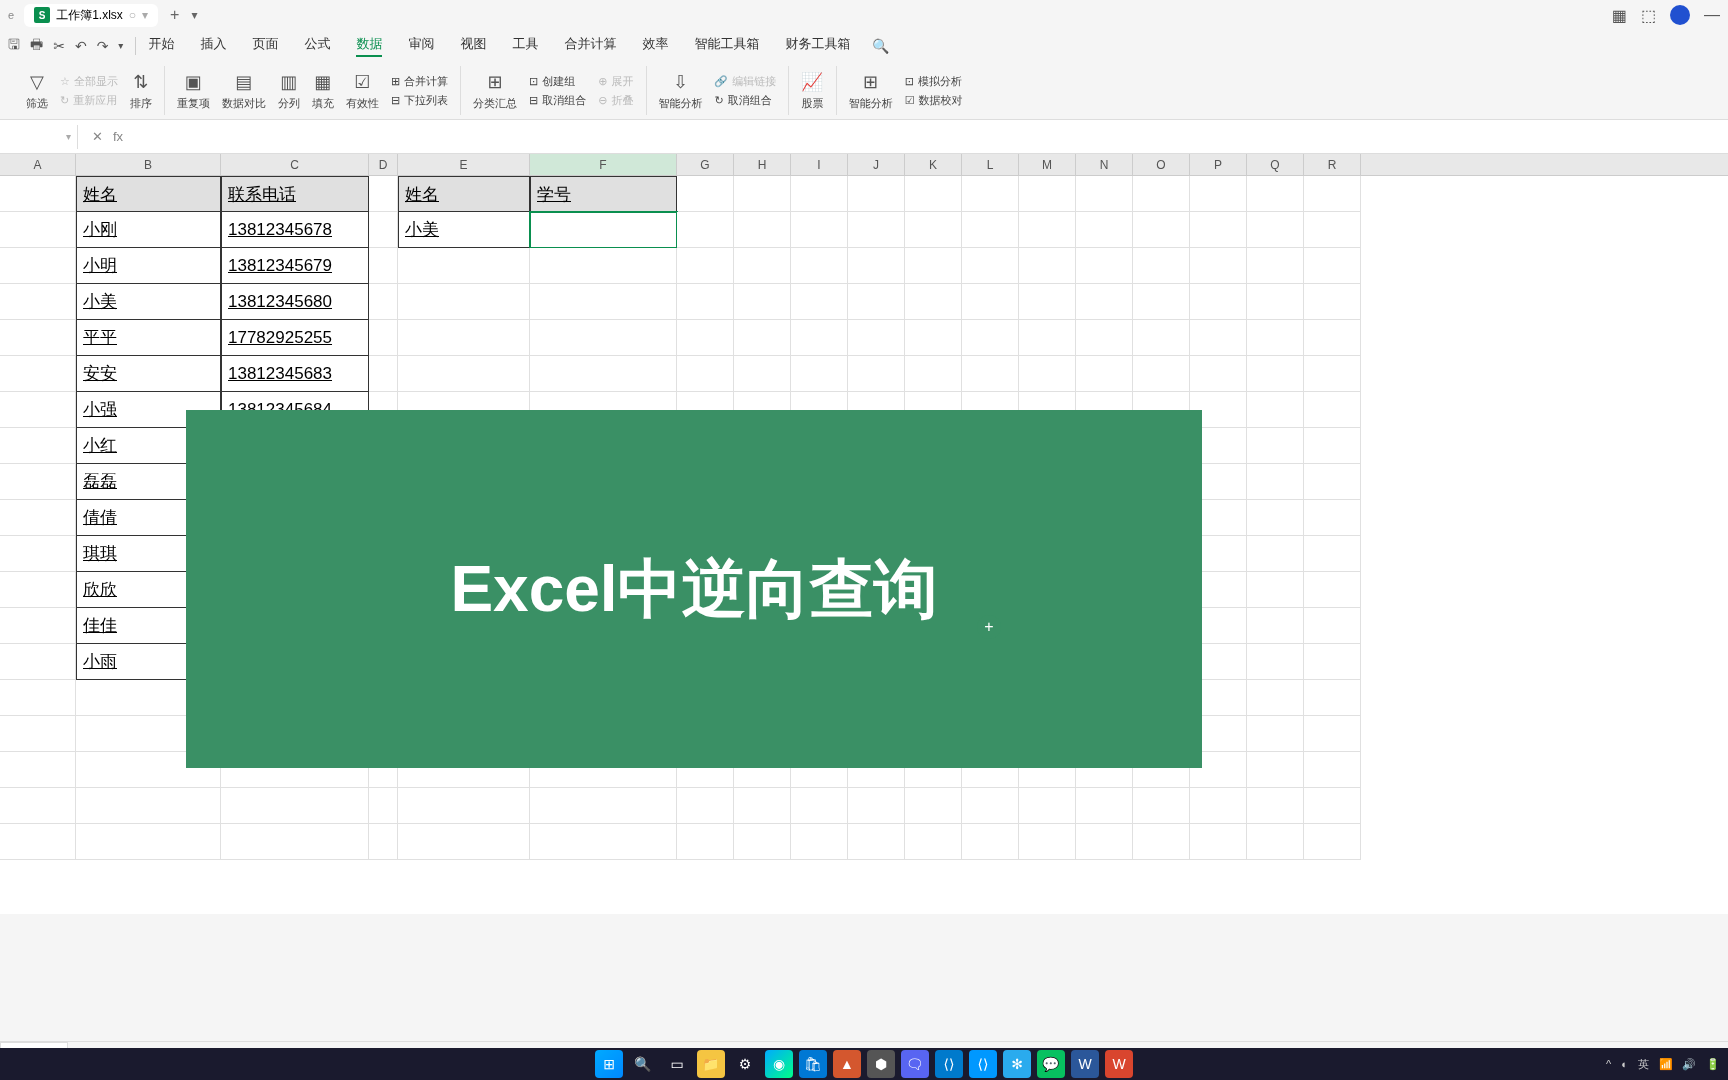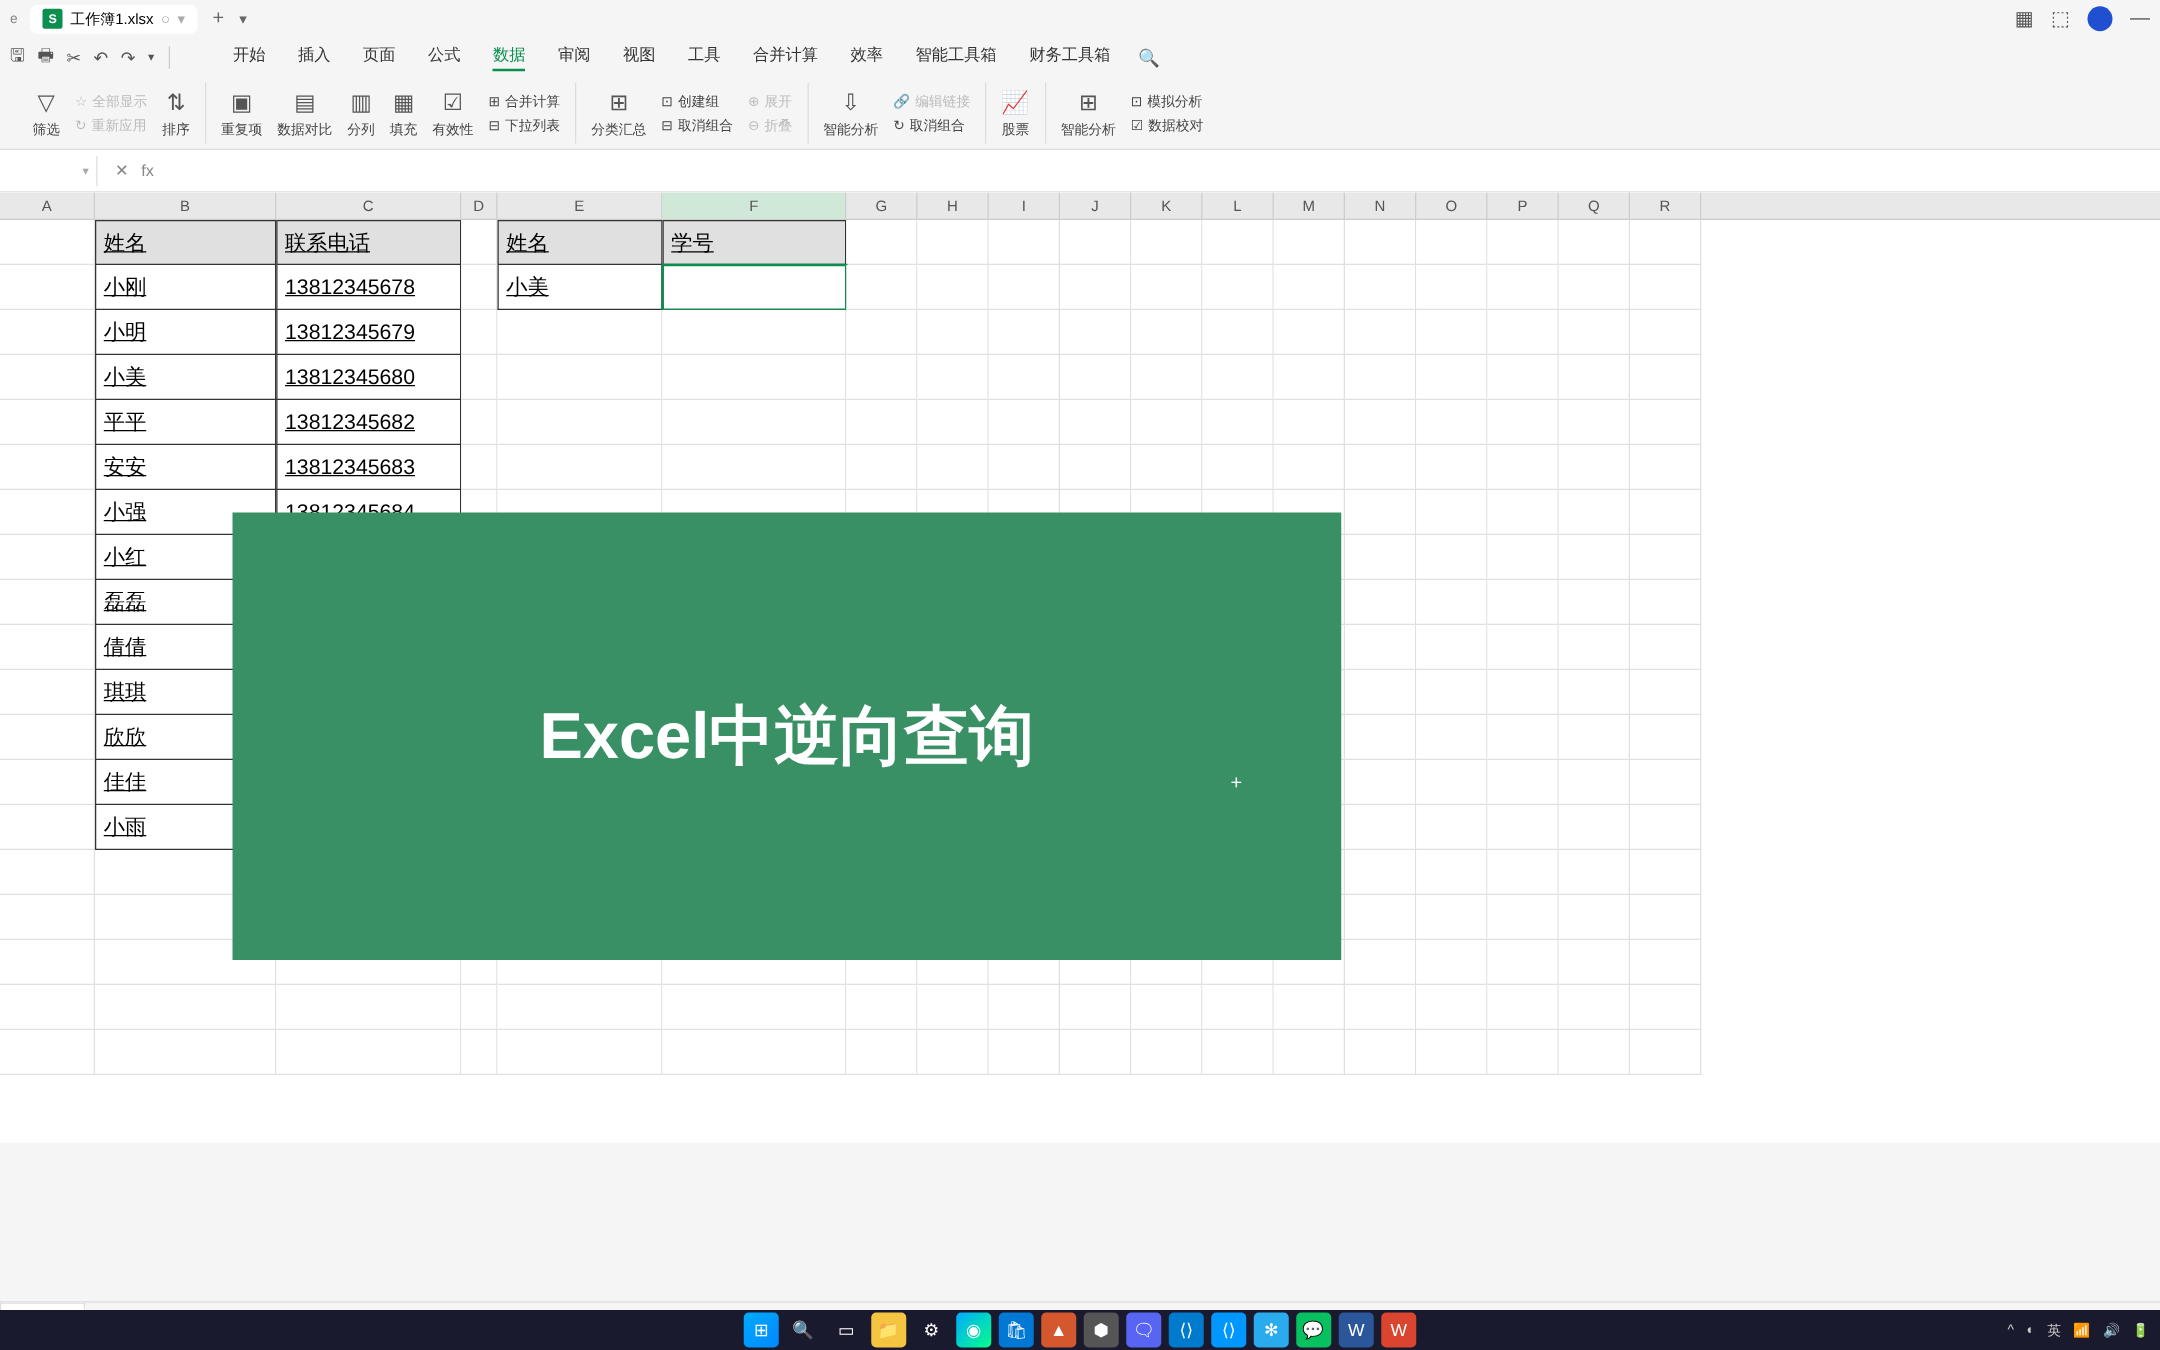--- a/index.html
+++ b/index.html
@@ -11,21 +11,21 @@
 .tab-file .s-icon { background: #0a8f4f; color: #fff; width: 16px; height: 16px; border-radius: 2px; display: flex; align-items: center; justify-content: center; font-size: 10px; font-weight: bold; }
 .title-right { margin-left: auto; display: flex; gap: 14px; align-items: center; color: #555; }
 .avatar { width: 20px; height: 20px; border-radius: 50%; background: #2050d0; }
 .plus-tab { margin-left: 12px; color: #666; font-size: 16px; }
 
 
 .menu-bar { height: 32px; display: flex; align-items: center; padding: 0 8px; gap: 2px; border-bottom: 1px solid transparent; }
 .menu-icons { display: flex; gap: 10px; color: #555; font-size: 14px; align-items: center; }
 .menu-icons span { cursor: pointer; }
 .menu-sep { width: 1px; height: 18px; background: #ccc; margin: 0 10px; }
-.menu-items { display: flex; gap: 26px; font-size: 13px; color: #333; margin-left: 38px; }
+.menu-items { display: flex; gap: 26px; font-size: 13px; color: #333; }
 .menu-items .active { color: #0a8f4f; border-bottom: 2px solid #0a8f4f; padding-bottom: 2px; font-weight: 500; }
 .menu-search { margin-left: 20px; color: #888; font-size: 14px; }
 
 
 .ribbon { height: 58px; background: #f5f5f5; display: flex; align-items: center; padding: 4px 14px; gap: 0; border-bottom: 1px solid #ddd; font-size: 11px; color: #444; }
 .ribbon-group { display: flex; flex-direction: row; gap: 12px; align-items: center; padding: 0 12px; border-right: 1px solid #ddd; height: 100%; }
 .ribbon-group:last-child { border-right: none; }
 .ribbon-btn { display: flex; flex-direction: column; align-items: center; justify-content: center; gap: 3px; cursor: pointer; }
 .ribbon-btn .ico { font-size: 18px; color: #555; height: 22px; display: flex; align-items: center; }
 .ribbon-stack { display: flex; flex-direction: column; gap: 4px; font-size: 11px; }
@@ -54,21 +54,21 @@
 
 .cA { width: 76px; }
 .cB { width: 145px; }
 .cC { width: 148px; }
 .cD { width: 29px; }
 .cE { width: 132px; }
 .cF { width: 147px; }
 .cRest { width: 57px; }
 
 
-.overlay { position: absolute; left: 186px; top: 256px; width: 887px; height: 358px; background: #3a9065; color: #fff; display: flex; align-items: center; justify-content: center; font-size: 52px; font-weight: 700; text-align: center; line-height: 1.5; }
+.overlay { position: absolute; left: 186px; top: 256px; width: 1016px; height: 358px; background: #3a9065; color: #fff; display: flex; align-items: center; justify-content: center; font-size: 64px; font-weight: 700; text-align: center; line-height: 1.5; }
 .plus-badge { position: absolute; left: 977px; top: 461px; width: 24px; height: 24px; background: #3a9065; border-radius: 50%; color: #fff; display: flex; align-items: center; justify-content: center; font-size: 16px; }
 
 
 .sheet-bar { position: absolute; bottom: 15px; left: 0; right: 0; height: 24px; background: #f5f5f5; display: flex; align-items: center; border-top: 1px solid #ddd; font-size: 12px; }
 .sheet-tab { padding: 3px 14px; background: #fff; border: 1px solid #ddd; border-bottom: 2px solid #0a8f4f; }
 .sheet-add { padding: 3px 10px; color: #888; }
 .sheet-scroll { margin-left: auto; margin-right: 14px; width: 550px; height: 12px; background: #e8e8e8; border-radius: 6px; position: relative; }
 .sheet-scroll-thumb { position: absolute; left: 20px; width: 520px; height: 12px; background: #ccc; border-radius: 6px; }
 
 
@@ -357,21 +357,21 @@
         <div class="cell cRest"></div>
         <div class="cell cRest"></div>
         <div class="cell cRest"></div>
         <div class="cell cRest"></div>
         <div class="cell cRest"></div>
         <div class="cell cRest"></div>
       </div>
       <div class="row">
         <div class="cell cA"></div>
         <div class="cell cB data-bordered">平平</div>
-        <div class="cell cC data-bordered">13812345682</div>
+        <div class="cell cC data-bordered">17782925255</div>
         <div class="cell cD"></div>
         <div class="cell cE"></div>
         <div class="cell cF"></div>
         <div class="cell cRest"></div>
         <div class="cell cRest"></div>
         <div class="cell cRest"></div>
         <div class="cell cRest"></div>
         <div class="cell cRest"></div>
         <div class="cell cRest"></div>
         <div class="cell cRest"></div>

